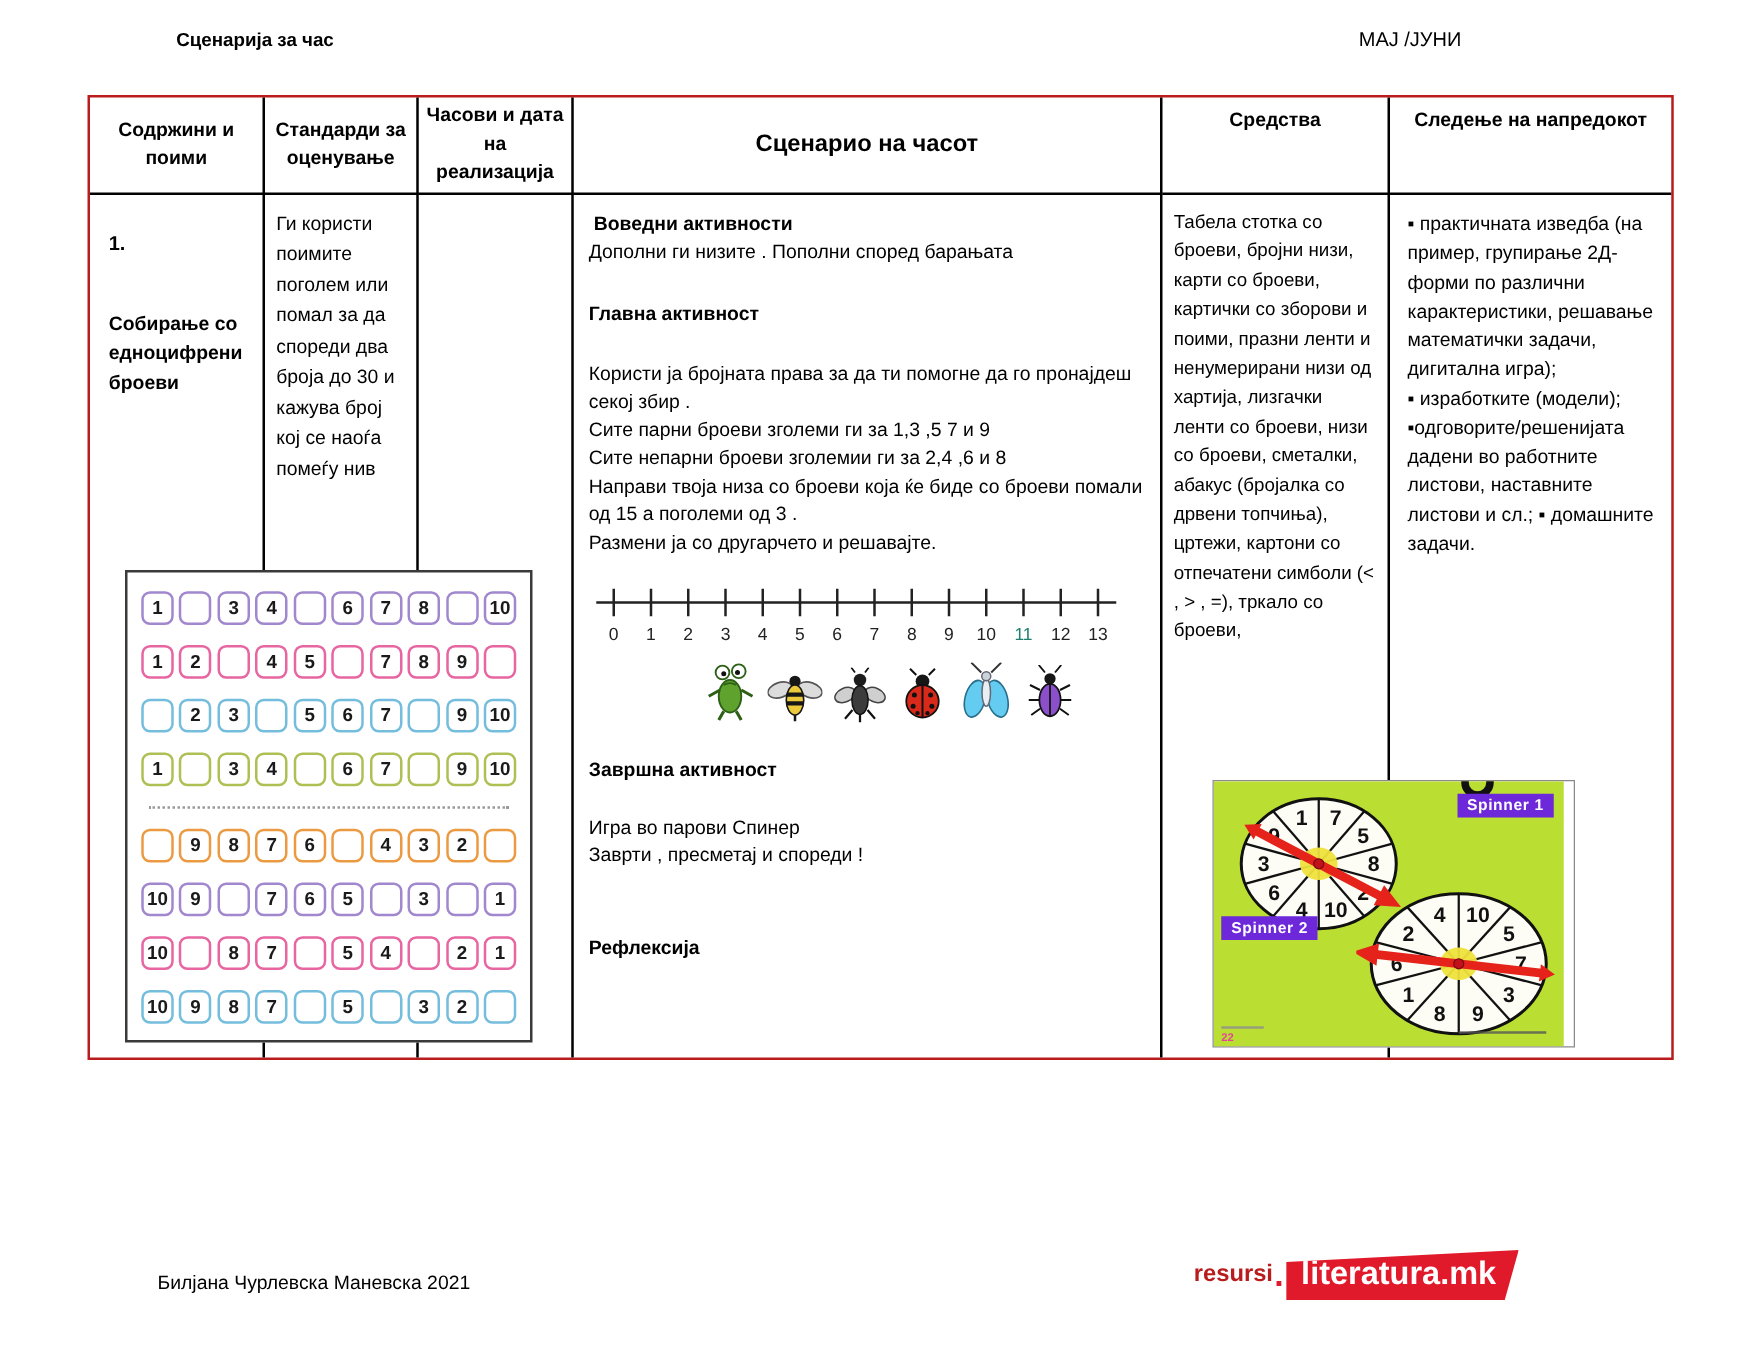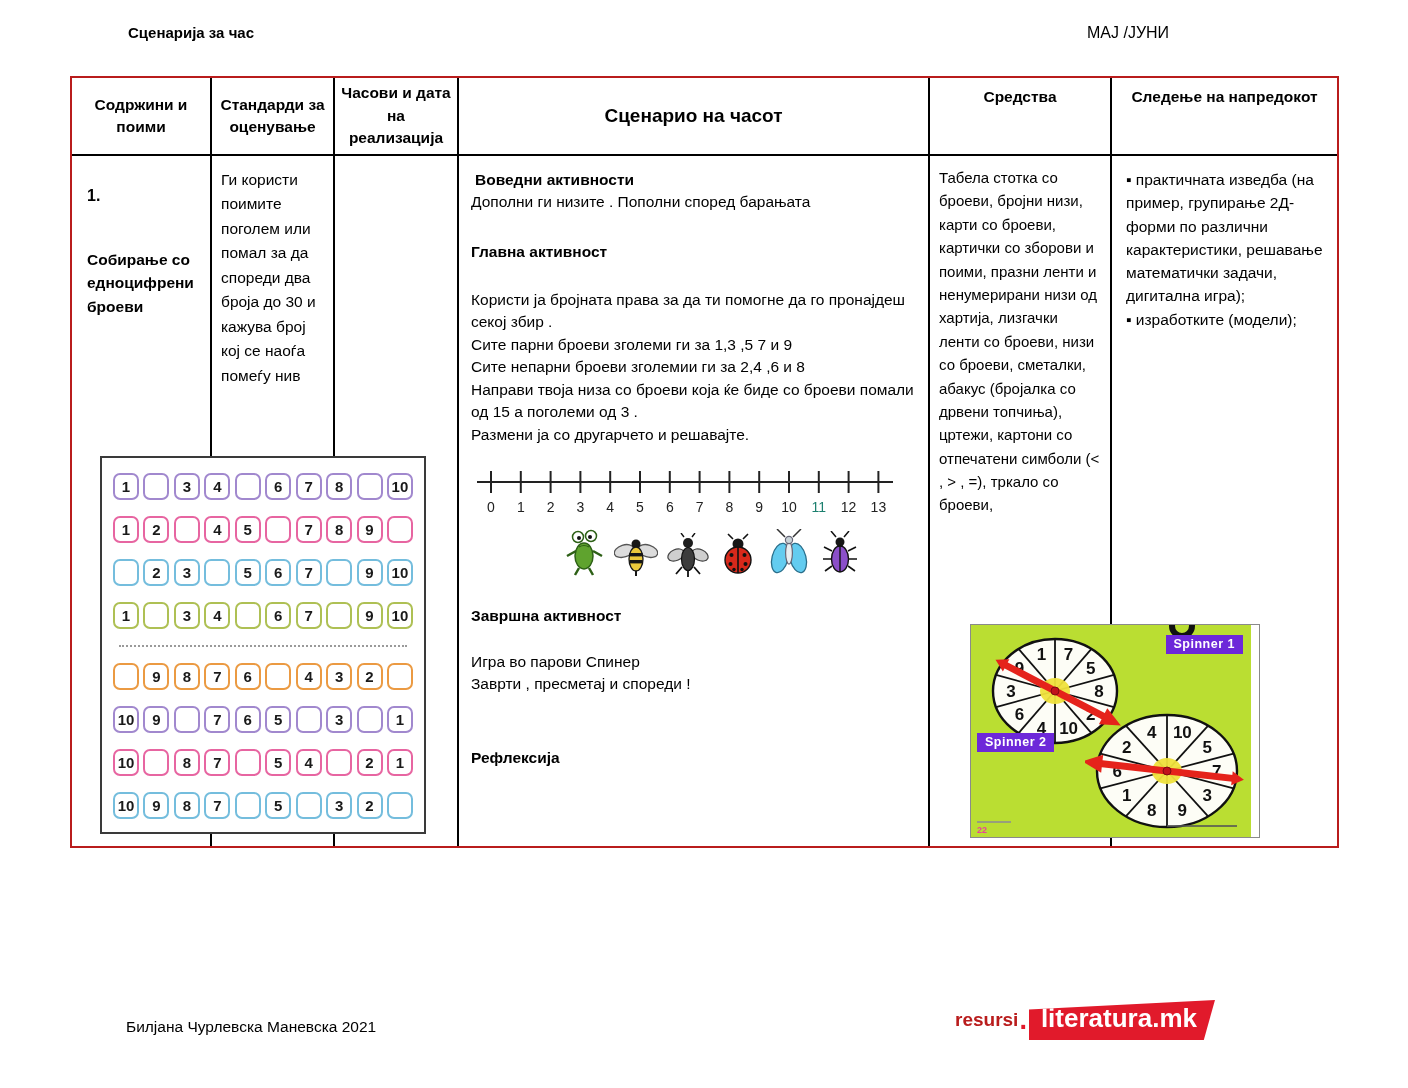--- a/index.html
+++ b/index.html
@@ -1,20 +1,20 @@
 <!DOCTYPE html>
 <html><head>
 <meta charset="utf-8">
 <style>
   * { box-sizing: border-box; }
   body { margin:0; background:#e8e8e8; }
   .page { position:relative; width:1408px; height:1088px; background:#fff;
           font-family:"Liberation Sans", sans-serif; color:#000; overflow:hidden; }
 
-  .top-label { position:absolute; left:128px; top:24px; font-size:15px; font-weight:600; }
+  .top-label { position:absolute; left:141px; top:24px; font-size:15px; font-weight:600; }
   .top-right-label { position:absolute; left:1087px; top:24px; font-size:16px; font-weight:400; }
 
   
   .sheet { position:absolute; left:70px; top:76px; display:grid;
            grid-template-columns:140px 123px 124px 471px 182px 225px;
            grid-template-rows:78px 690px; border:2px solid #b91c1c; background:#fff; }
   .cell { border-right:2px solid #000; }
   .cell.lastcol { border-right:none; }
   .hcell { border-bottom:2px solid #000; display:flex; align-items:center; justify-content:center;
            text-align:center; font-weight:bold; font-size:15.5px; line-height:1.45; padding:4px; }
@@ -225,20 +225,21 @@
       <div class="scen-h" style="margin-top:50px;">Рефлексија</div>
     </div>
 
     <div class="cell bcell">
       <div class="res-text">Табела стотка со броеви, бројни низи, карти со броеви, картички со зборови и поими, празни ленти и ненумерирани низи од хартија, лизгачки ленти со броеви, низи со броеви, сметалки, абакус (бројалка со дрвени топчиња), цртежи, картони со отпечатени симболи (&lt; , &gt; , =), тркало со броеви,</div>
     </div>
 
     <div class="cell bcell lastcol prog">
       <p class="para">▪ практичната изведба (на пример, групирање 2Д-форми по различни карактеристики, решавање математички задачи, дигитална игра);</p>
       <p class="para">▪ изработките (модели);</p>
+      <p class="para">▪одговорите/решенијата дадени во работните листови, наставните листови и сл.; ▪ домашните задачи.</p>
     </div>
   </div>
 
   <div class="number-grid">
     <div class="grid-inner" id="grid-rows">
         <div class="grid-row">
           <span class="grid-box" style="border-color: rgb(161, 136, 206);">1</span>
           <span class="grid-box" style="border-color: rgb(161, 136, 206);"></span>
           <span class="grid-box" style="border-color: rgb(161, 136, 206);">3</span>
           <span class="grid-box" style="border-color: rgb(161, 136, 206);">4</span>

